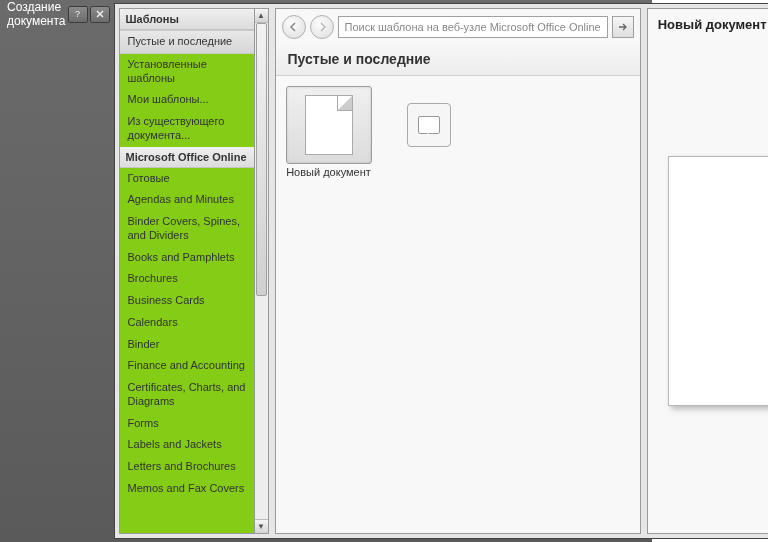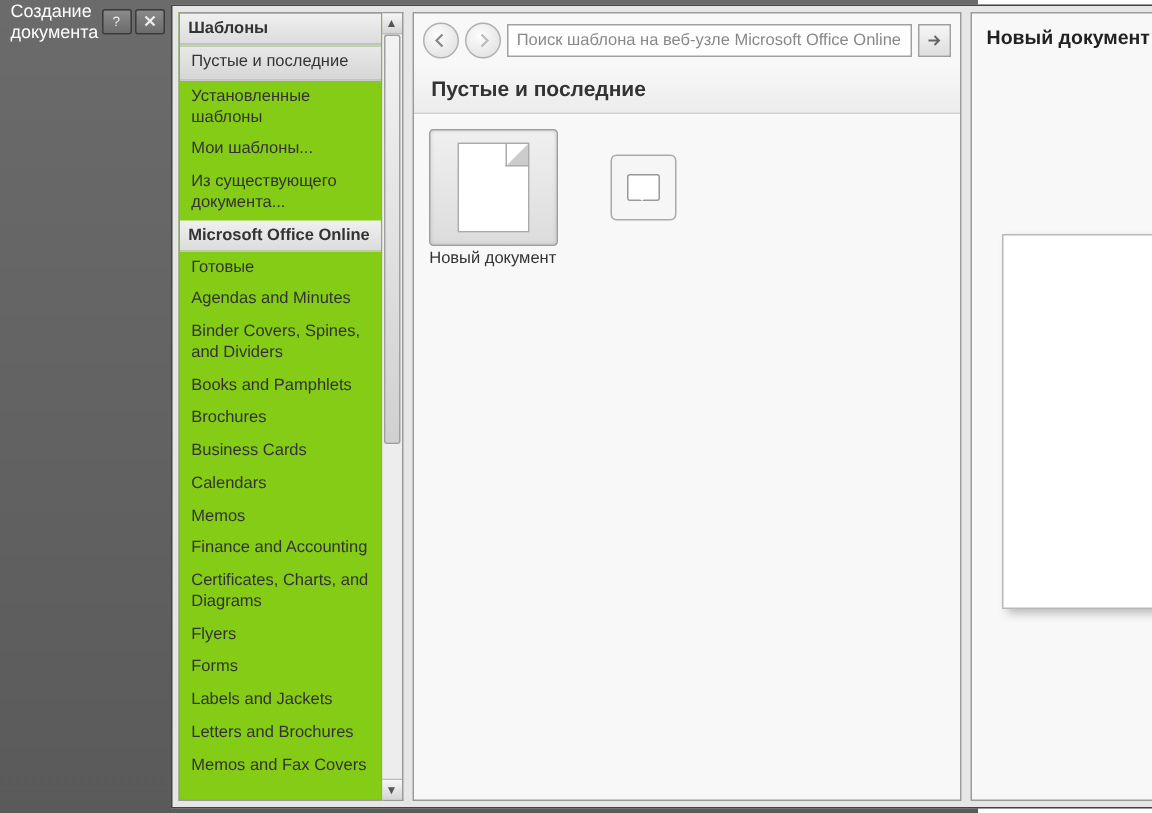--- a/index.html
+++ b/index.html
@@ -259,24 +259,23 @@
           <div class="cat-item">Мои шаблоны...</div>
           <div class="cat-item">Из существующего документа...</div>
           <div class="cat-header">Microsoft Office Online</div>
           <div class="cat-item">Готовые</div>
           <div class="cat-item">Agendas and Minutes</div>
           <div class="cat-item">Binder Covers, Spines, and Dividers</div>
           <div class="cat-item">Books and Pamphlets</div>
           <div class="cat-item">Brochures</div>
           <div class="cat-item">Business Cards</div>
           <div class="cat-item">Calendars</div>
-          <div class="cat-item">Memos</div>
+          <div class="cat-item">Binder</div>
           <div class="cat-item">Finance and Accounting</div>
           <div class="cat-item">Certificates, Charts, and Diagrams</div>
-          <div class="cat-item">Flyers</div>
           <div class="cat-item">Forms</div>
           <div class="cat-item">Labels and Jackets</div>
           <div class="cat-item">Letters and Brochures</div>
           <div class="cat-item">Memos and Fax Covers</div>
         </div>
         <div class="sidebar-scroll">
           <div class="scroll-btn">▲</div>
           <div class="scroll-track">
             <div class="scroll-thumb"></div>
           </div>

